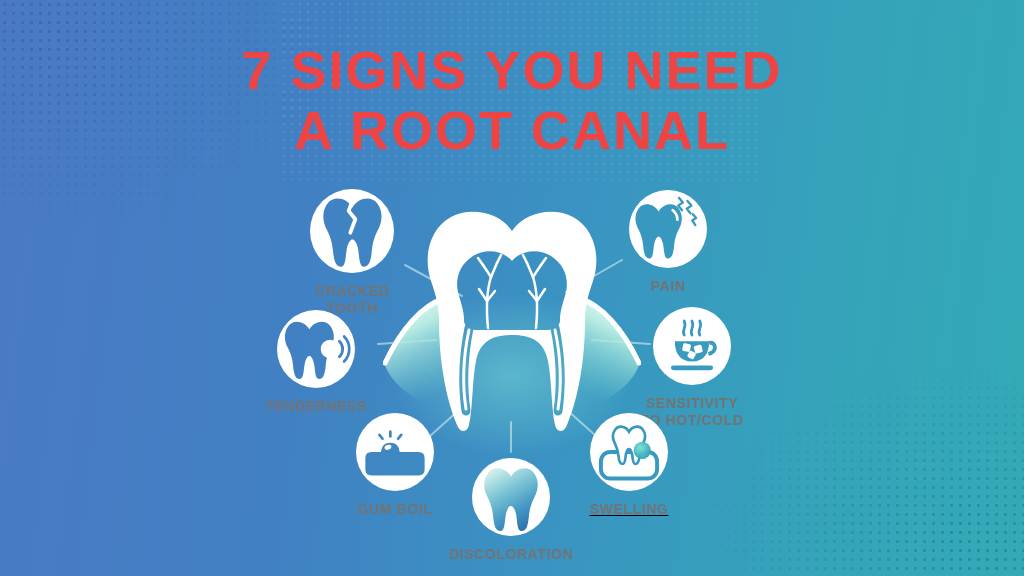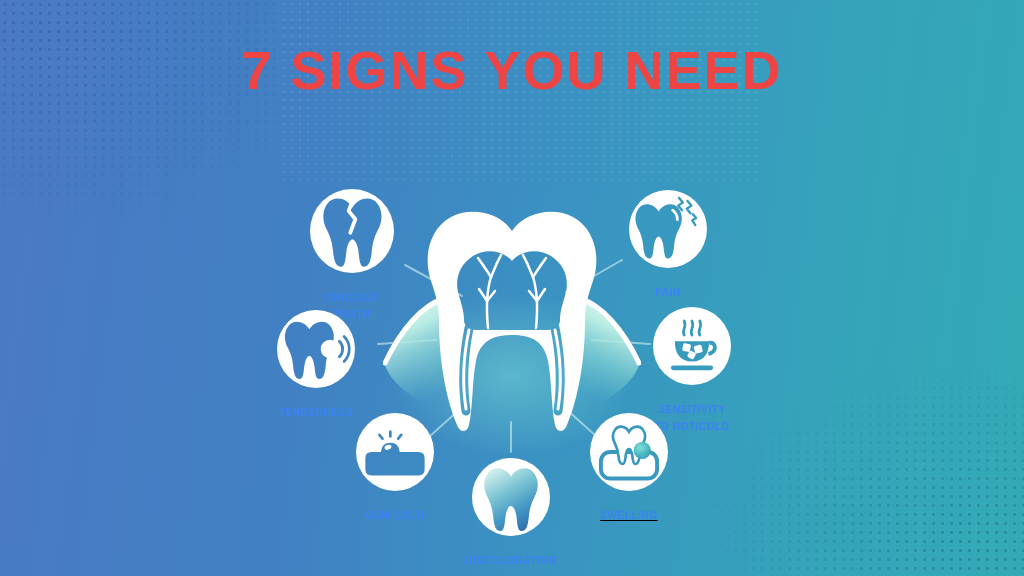--- a/index.html
+++ b/index.html
@@ -28,34 +28,35 @@
   }
   .glow{
     position:absolute;left:392px;top:295px;width:240px;height:160px;
     background:radial-gradient(ellipse at center,rgba(130,230,215,.45) 0%,rgba(130,230,215,.18) 45%,rgba(130,230,215,0) 72%);
   }
   .center-art{position:absolute;left:383px;top:203px;width:258px;height:240px;}
   .connectors{position:absolute;left:0;top:0;width:1024px;height:576px;pointer-events:none;}
   .sign{position:absolute;text-align:center;}
   .badge{display:block;margin:0 auto;}
   .label{
-    margin-top:16px;color:#3b82f6;font-weight:bold;font-size:10px;
+    margin-top:10px;color:#737373;font-weight:bold;font-size:14px;
     line-height:17px;letter-spacing:.6px;
   }
   .label span{display:block;}
 </style>
 </head>
 <body>
 
 <div class="dots dots-tl"></div>
 <div class="dots dots-br"></div>
 <div class="dots dots-top"></div>
 
 <div class="title">
   <div>7 SIGNS YOU NEED</div>
+  <div>A ROOT CANAL</div>
 </div>
 
 <div class="glow"></div>
 
 <svg class="connectors" viewBox="0 0 1024 576">
   <g stroke="#dff7f2" stroke-width="2" stroke-linecap="round" opacity="0.55">
     <line x1="462" y1="296" x2="405" y2="265"></line>
     <line x1="566" y1="292" x2="622" y2="260"></line>
     <line x1="436" y1="340" x2="378" y2="344"></line>
     <line x1="592" y1="340" x2="650" y2="344"></line>
@@ -220,21 +221,21 @@
         <g stroke="#000" stroke-width="3.5" stroke-linecap="round">
           <path d="M44 30 L44 24"></path>
           <path d="M34 33 L30 28"></path>
           <path d="M54 33 L58 28"></path>
         </g>
       </mask>
     </defs>
     <circle cx="50" cy="50" r="50" fill="#ffffff" mask="url(#mBoil)"></circle>
   </svg>
   <div class="label">
-    <span>GUM COLD</span>
+    <span>GUM BOIL</span>
   </div>
 </div>
 
 <div class="sign" style="left:441px;top:458px;width:140px;">
   <svg class="badge" width="78" height="78" viewBox="0 0 100 100">
     <defs>
       <linearGradient id="discGrad" x1="0.25" y1="0" x2="0.75" y2="1">
         <stop offset="0" stop-color="#cfeeea"></stop>
         <stop offset="0.35" stop-color="#7cc5d4"></stop>
         <stop offset="0.7" stop-color="#4396c4"></stop>

